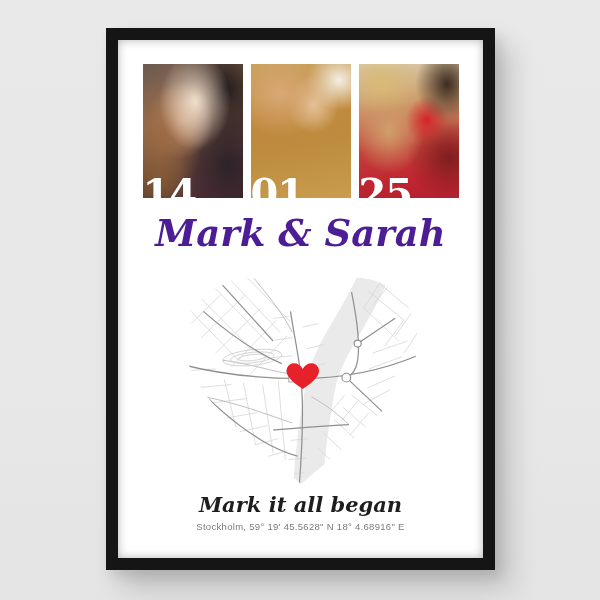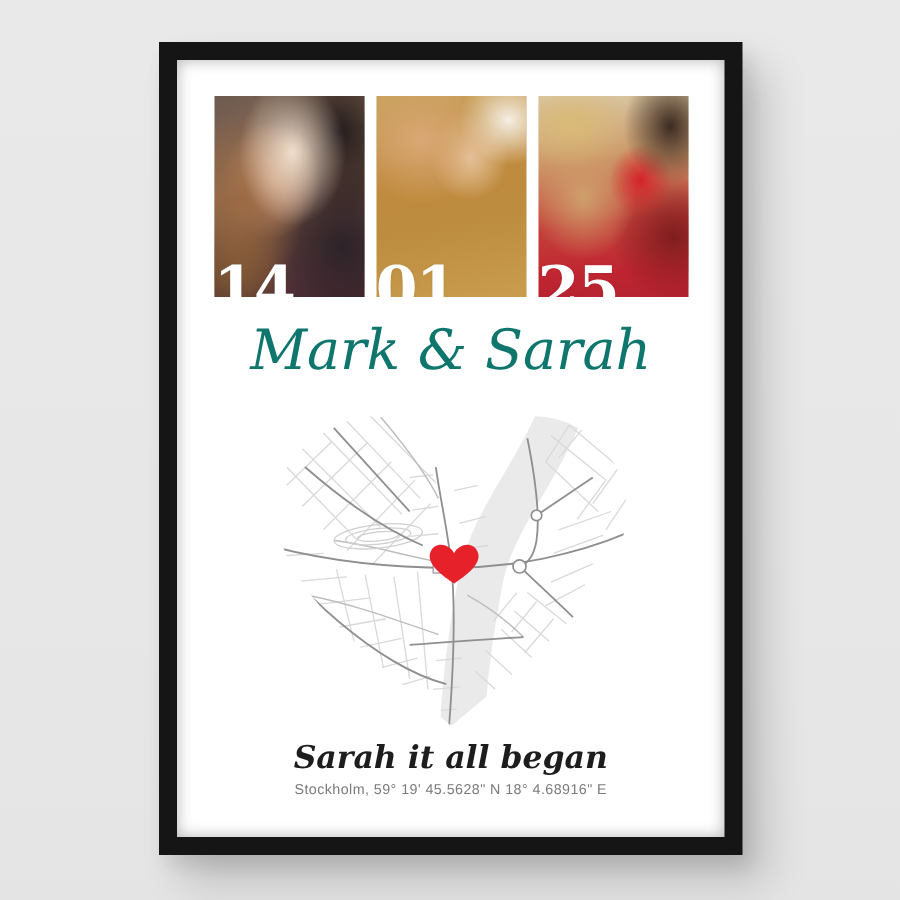--- a/index.html
+++ b/index.html
@@ -52,21 +52,21 @@
   }
   .date-num{
     position:absolute;left:0;right:0;bottom:-15px;text-align:left;
     font-family:"DejaVu Serif", serif;font-weight:700;
     font-size:40px;line-height:1;color:#ffffff;letter-spacing:-1px;
     text-shadow:0 0 2px rgba(0,0,0,0.08);
   }
   .names{
     margin-top:8px;height:54px;display:flex;align-items:center;
     font-family:"DejaVu Serif", serif;font-style:italic;
-    font-size:37px;color:#0f766e;letter-spacing:0px;
+    font-size:37px;color:#4c1d95;letter-spacing:0px;font-weight:bold;
   }
   .map-wrap{margin-top:6px;width:262px;height:225px;}
   .tagline{
     margin-top:1px;
     font-family:"DejaVu Serif", serif;font-style:italic;font-weight:700;
     font-size:21px;color:#1d1d1d;
   }
   .coords{
     margin-top:4px;
     font-size:9.5px;color:#7b7b7b;letter-spacing:0.3px;
@@ -186,18 +186,18 @@
 
             <rect x="136" y="122" width="9" height="11" fill="#ffffff" stroke="#9a9a9a" stroke-width="1"></rect>
             <circle cx="202" cy="128" r="5" fill="#ffffff" stroke="#8f8f8f" stroke-width="1.3"></circle>
             <circle cx="215" cy="89" r="4" fill="#ffffff" stroke="#8f8f8f" stroke-width="1.3"></circle>
           </g>
 
           <path d="M152,118 C148,110 137,109 134,117 C131,124 138,132 152,141 C166,132 173,124 170,117 C167,109 156,110 152,118 Z" fill="#e7212a"></path>
         </svg>
       </div>
 
-      <div class="tagline">Sarah it all began</div>
+      <div class="tagline">Mark it all began</div>
       <div class="coords">Stockholm, 59° 19' 45.5628" N 18° 4.68916" E</div>
 
     </div>
   </div>
 </div>
 
 </body></html>

